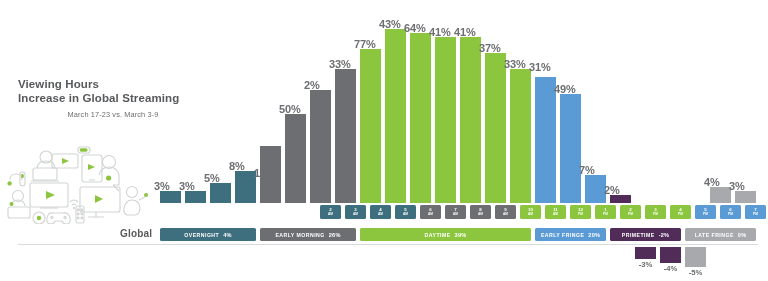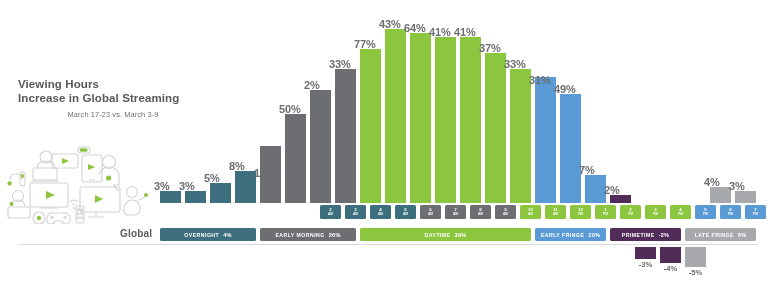--- a/index.html
+++ b/index.html
@@ -184,21 +184,21 @@
         <div class="bar-col" style="left: 325px;">
           <div class="bar" style="top: 53.15px; height: 149.85px; background: rgb(140, 198, 62);"></div>
           <div class="bar-label" style="top: 42.15px;">37%</div>
         </div>
         <div class="bar-col" style="left: 350px;">
           <div class="bar" style="top: 69.35px; height: 133.65px; background: rgb(140, 198, 62);"></div>
           <div class="bar-label" style="top: 58.35px;">33%</div>
         </div>
         <div class="bar-col" style="left: 375px;">
           <div class="bar" style="top: 77.45px; height: 125.55px; background: rgb(91, 155, 213);"></div>
-          <div class="bar-label" style="top: 74px;">31%</div>
+          <div class="bar-label" style="top: 61px;">31%</div>
         </div>
         <div class="bar-col" style="left: 400px;">
           <div class="bar" style="top: 93.65px; height: 109.35px; background: rgb(91, 155, 213);"></div>
           <div class="bar-label" style="top: 82.65px;">49%</div>
         </div>
         <div class="bar-col" style="left: 425px;">
           <div class="bar" style="top: 174.65px; height: 28.35px; background: rgb(91, 155, 213);"></div>
           <div class="bar-label" style="top: 163.65px;">7%</div>
         </div>
         <div class="bar-col" style="left: 450px;">

